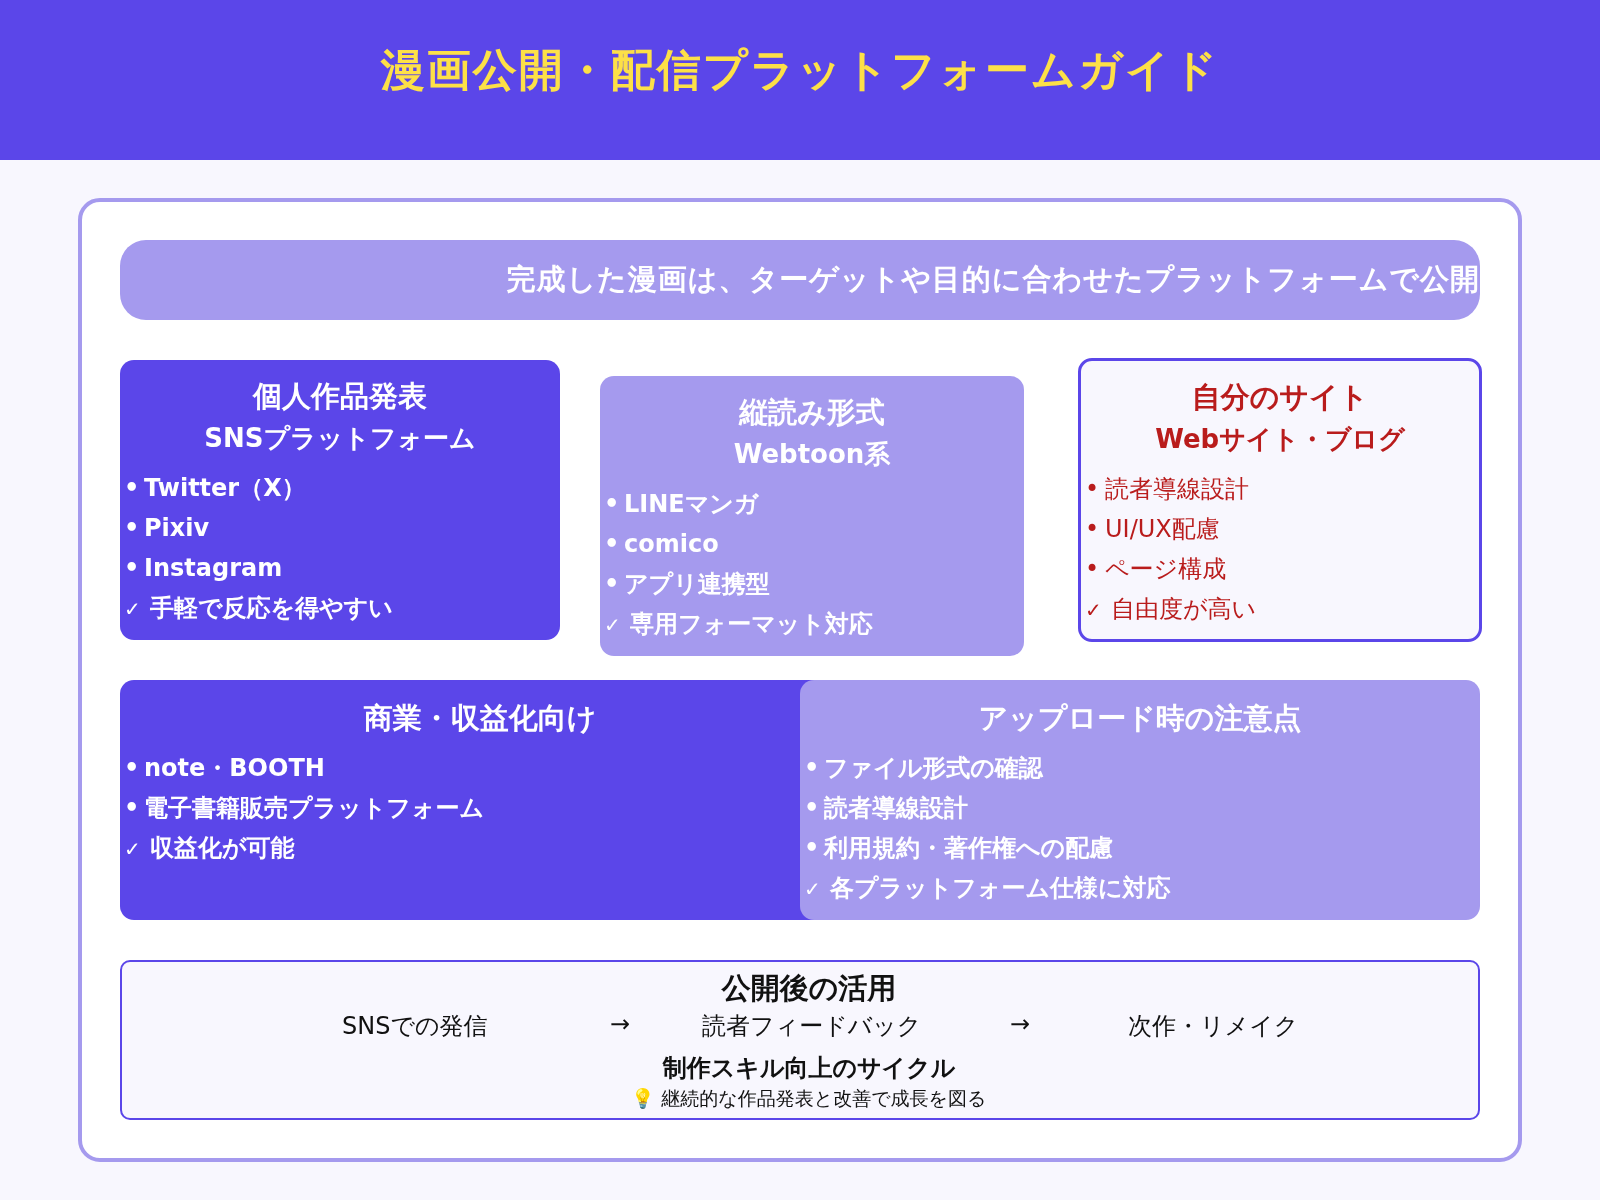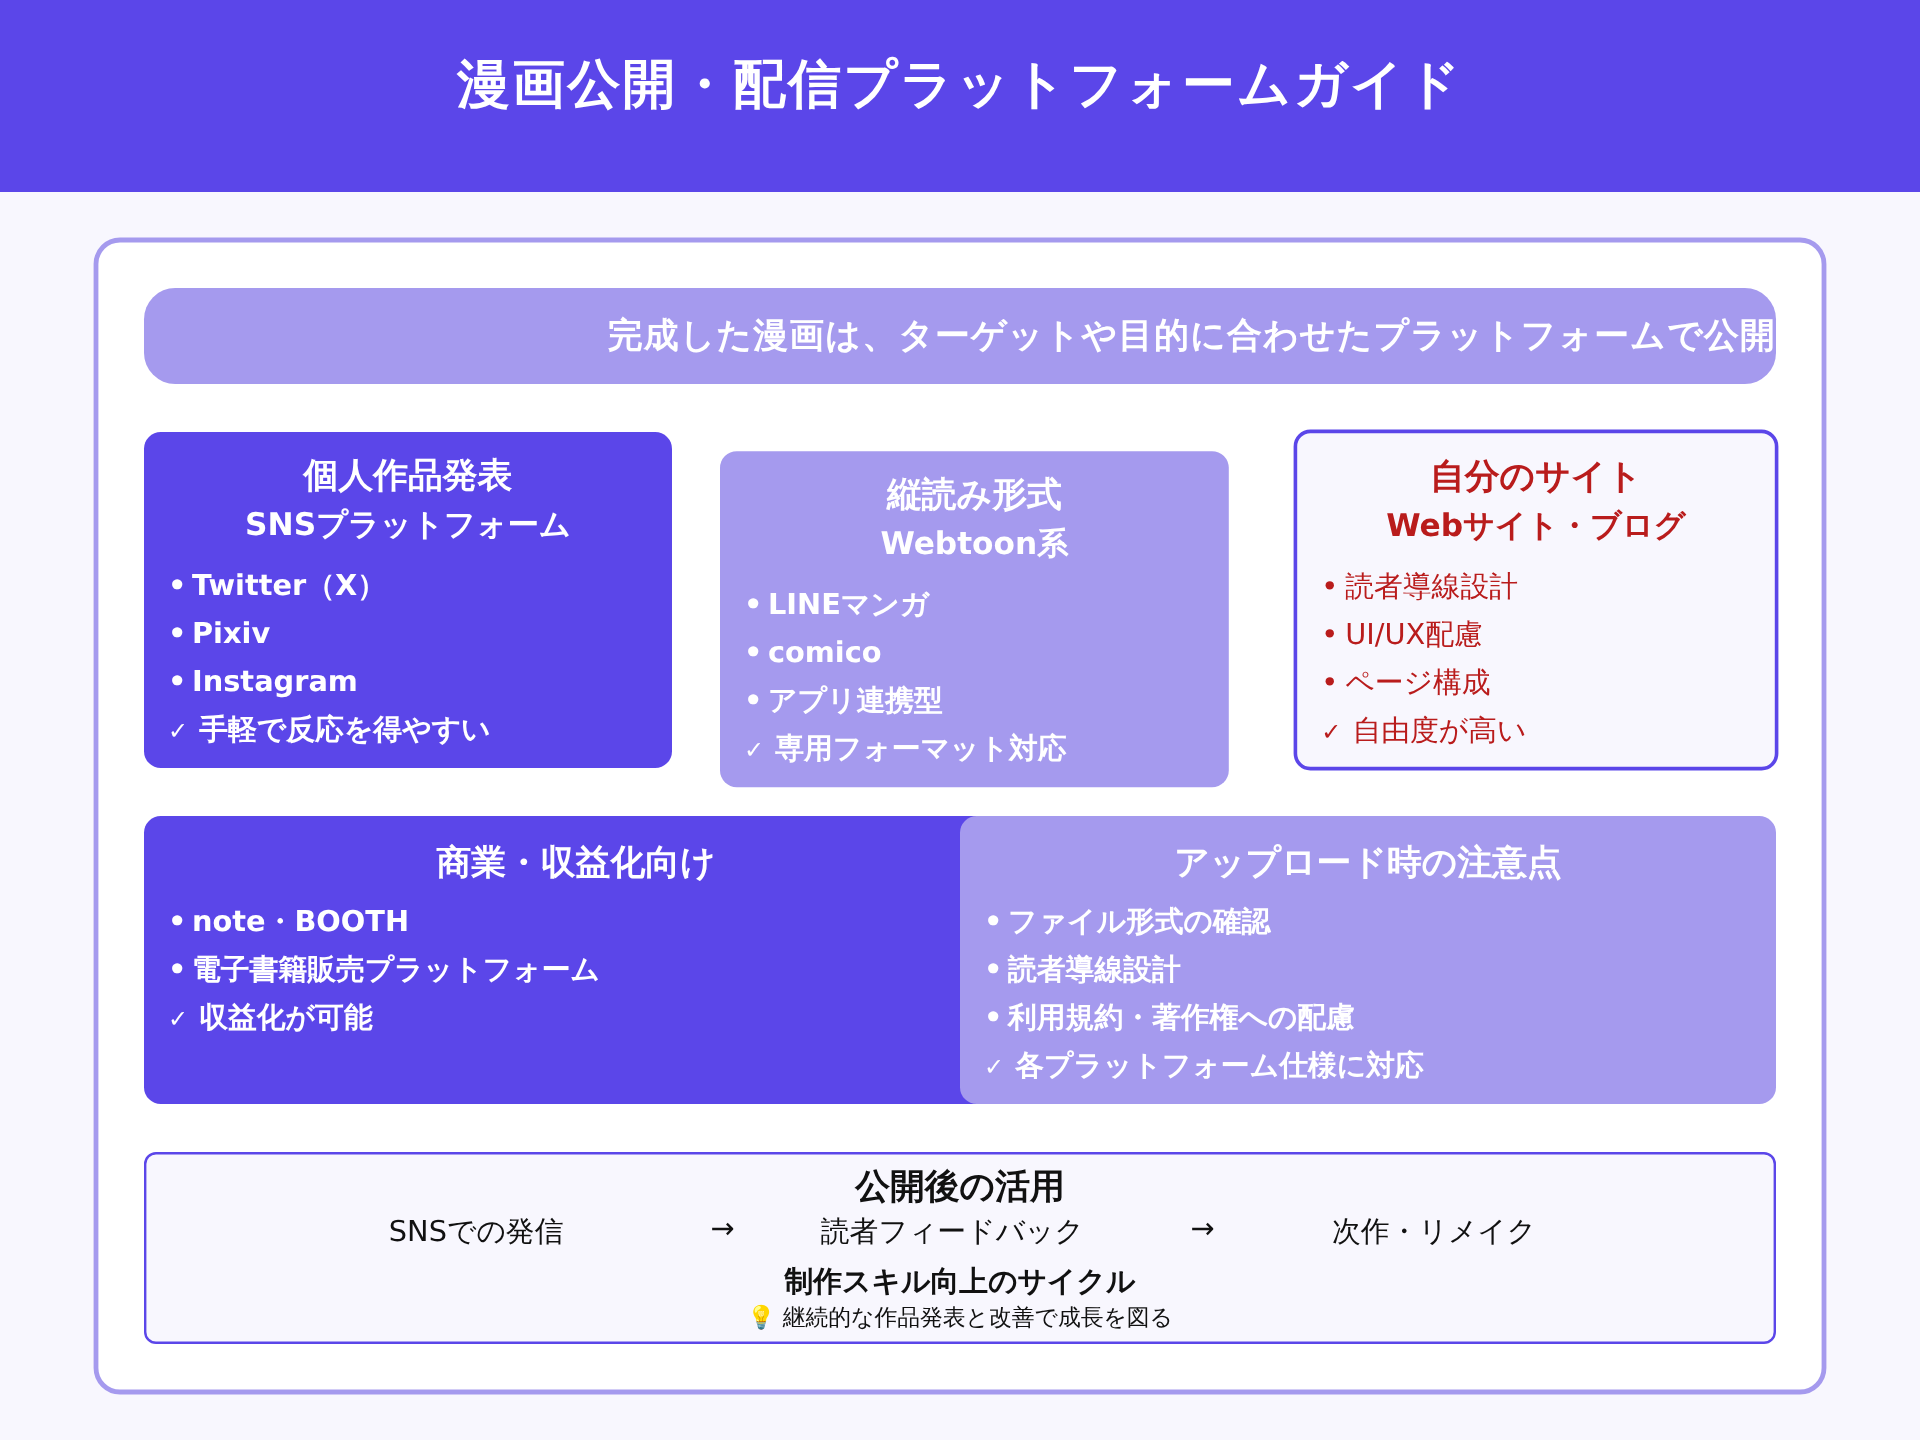--- a/index.html
+++ b/index.html
@@ -9,38 +9,38 @@
       font-family: "DejaVu Sans", "Liberation Sans", sans-serif;
       color: #111;
       position: relative;
     }
     .header {
       position: absolute; left: 0; top: 0; width: 1600px; height: 160px;
       background: #5b46e9;
       display: flex; align-items: center; justify-content: center;
     }
     .header h1 {
-      color: #ffffff; font-size: 44px; font-weight: bold; letter-spacing: 2px;
+      color: #fde047; font-size: 44px; font-weight: bold; letter-spacing: 2px;
       margin-top: -20px;
     }
     .frame {
       position: absolute; left: 78px; top: 198px; width: 1444px; height: 964px;
       background: #ffffff;
       border: 4px solid #a59aee;
       border-radius: 22px;
     }
     .banner {
       position: absolute; left: 120px; top: 240px; width: 1360px; height: 80px;
       background: #a59aee; border-radius: 26px;
       display: flex; align-items: center; justify-content: flex-end;
       color: #fff; font-size: 29px; font-weight: bold; letter-spacing: 1px;
     }
     .card {
       position: absolute; border-radius: 14px; color: #fff;
-      padding: 16px 20px;
+      padding: 16px 4px;
     }
     .card.dark { background: #5b46e9; }
     .card.light { background: #a59aee; }
     .card.outline {
       background: #f8f7fe; border: 3px solid #5b46e9; color: #b91c1c;
     }
     .card .title {
       text-align: center; font-size: 29px; font-weight: bold; line-height: 40px;
     }
     .card .subtitle {
@@ -59,20 +59,21 @@
     #c2 { left: 600px; top: 376px; width: 424px; height: 280px; }
     #c3 { left: 1078px; top: 358px; width: 404px; height: 284px; }
     #c4 { left: 120px; top: 680px; width: 720px; height: 240px; }
     #c5 { left: 800px; top: 680px; width: 680px; height: 240px; }
     #c4 .title, #c5 .title { margin-top: 0; line-height: 44px; }
 
     .bottom {
       position: absolute; left: 120px; top: 960px; width: 1360px; height: 160px;
       background: #f8f7fe; border: 2px solid #5b46e9; border-radius: 10px;
       text-align: center;
+      padding-left: 18px;
     }
     .bottom .btitle { font-size: 29px; font-weight: bold; margin-top: 6px; line-height: 40px; }
     .flow { position: relative; height: 42px; font-size: 24px; }
     .flow span { position: absolute; top: 2px; white-space: nowrap; }
     .bottom .cycle { font-size: 24px; font-weight: bold; line-height: 36px; }
     .bottom .note { font-size: 19px; line-height: 24px; }
     .bulb { color: #f3c64a; }
   </style>
 </head>
 <body>

